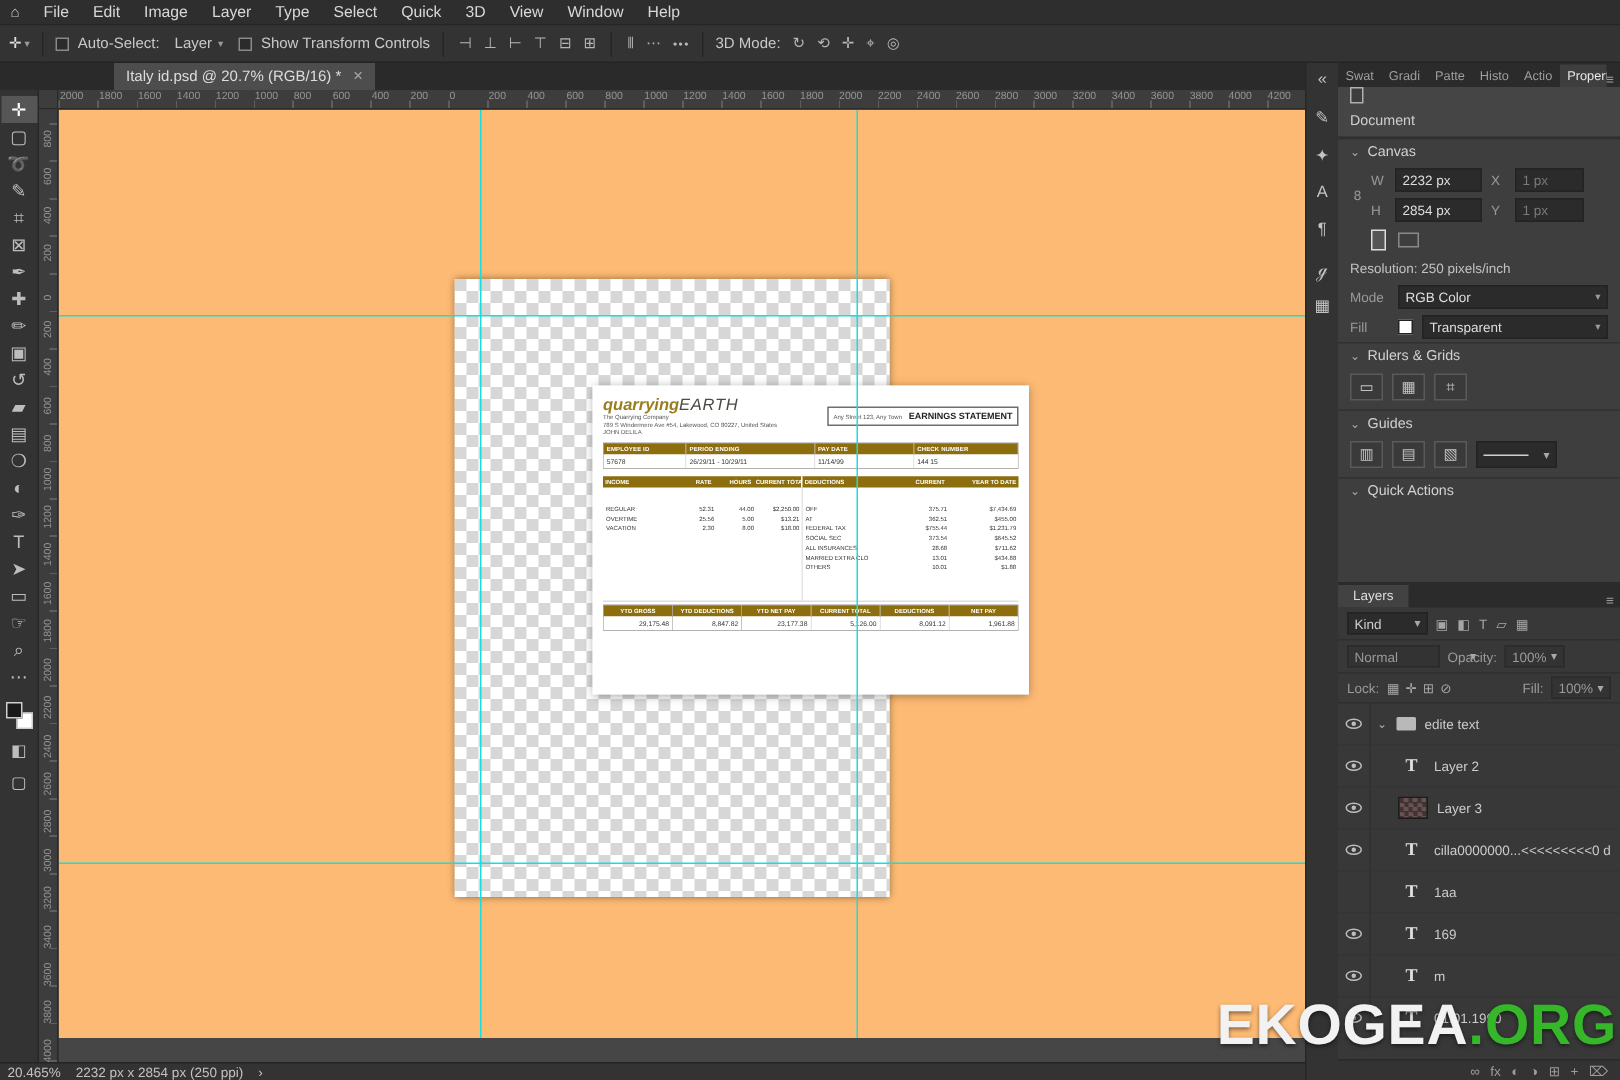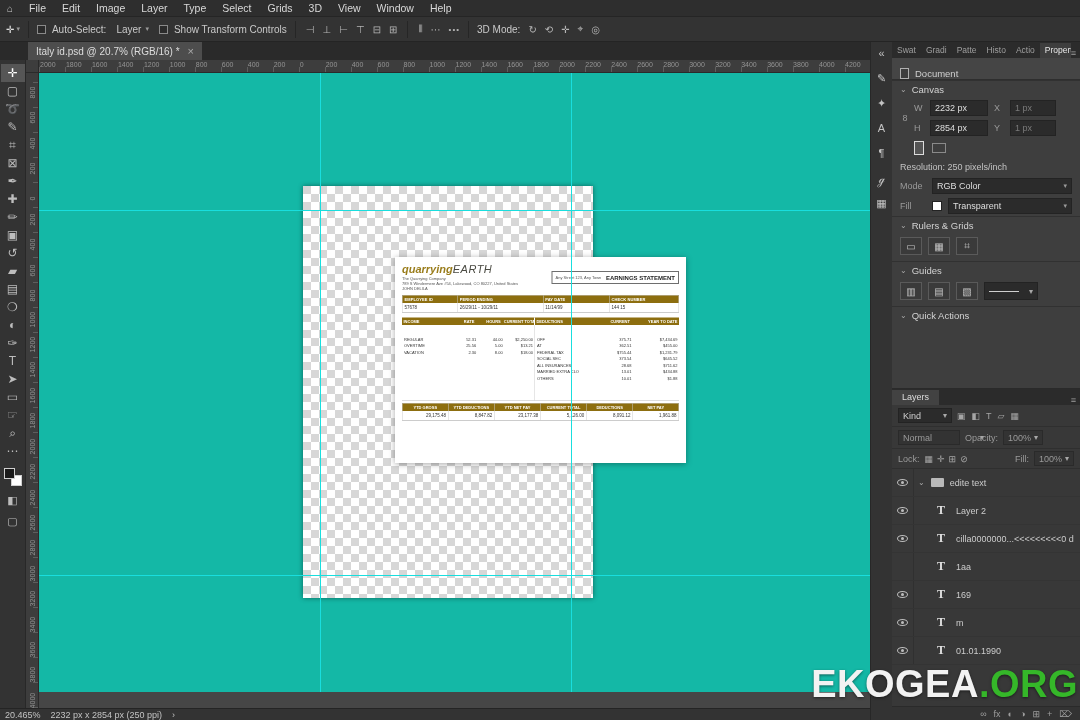--- a/index.html
+++ b/index.html
@@ -17,21 +17,21 @@
   .opt-sep { width:1px; height:17px; background:#262626; margin:0 2px; }
   .opt-toolicon { display:flex; align-items:center; gap:2px; color:#e0e0e0; }
   .opt-caret { font-size:7px; color:#9a9a9a; }
   .checkbox { width:9px; height:9px; border:1px solid #8a8a8a; background:#2b2b2b; display:inline-block; }
   .opt-group { display:flex; align-items:center; gap:4px; }
   .opt-dd { display:flex; align-items:center; gap:4px; padding:1px 4px; }
   .icon-btn { color:#b5b5b5; font-size:10px; padding:1px 2px; }
   .more-dots { letter-spacing:1px; color:#b5b5b5; font-size:8px; }
 
   
-  .tabbar { position:absolute; left:0; top:42px; width:870px; height:18px; background:#2a2a2a; z-index:30; display:flex; align-items:flex-end; }
+  .tabbar { position:absolute; left:0; top:42px; width:870px; height:18px; background:#2a2a2a; z-index:30; display:flex; align-items:flex-end;padding-left:48px; }
   .doc-tab { margin-left:28px; height:18px; background:#4d4d4d; color:#dddddd; font-size:10px; display:flex; align-items:center; gap:8px; padding:0 8px; }
   .doc-tab .close { color:#aaaaaa; font-size:11px; }
 
   
   .toolbar { position:absolute; left:0; top:60px; width:26px; bottom:12px; background:#333333; border-right:1px solid #282828; z-index:30; display:flex; flex-direction:column; align-items:center; padding-top:4px; }
   .tool { width:24px; height:18px; display:flex; align-items:center; justify-content:center; color:#bdbdbd; font-size:12px; cursor:default; }
   .tool[data-selected="true"] { background:#565656; color:#ffffff; }
   .tb-colors { position:relative; width:18px; height:18px; margin-top:8px; }
   .fg-swatch { position:absolute; left:0; top:0; width:11px; height:11px; border:1px solid #cfcfcf; z-index:2; }
   .bg-swatch { position:absolute; right:0; bottom:0; width:11px; height:11px; border:1px solid #cfcfcf; z-index:1; }
@@ -42,21 +42,21 @@
   .ruler-h { position:absolute; left:39px; top:60px; width:831px; height:13px; background:#3d3d3d; border-bottom:1px solid #2a2a2a; z-index:25; overflow:hidden;
     background-image:repeating-linear-gradient(90deg,#5e5e5e 0 1px,transparent 1px 26px); background-size:100% 5px; background-position:0 100%; background-repeat:no-repeat; }
   .ruler-h .nums { display:flex; width:100%; height:100%; }
   .ruler-h .nums span { flex:1; font-size:7px; color:#949494; padding-left:1px; line-height:9px; }
   .ruler-v { position:absolute; left:26px; top:73px; width:13px; bottom:12px; background:#3d3d3d; border-right:1px solid #2a2a2a; z-index:25; overflow:hidden;
     background-image:repeating-linear-gradient(0deg,#5e5e5e 0 1px,transparent 1px 25px); background-size:5px 100%; background-position:100% 0; background-repeat:no-repeat; }
   .ruler-v .nums { display:flex; flex-direction:column; height:100%; }
   .ruler-v .nums span { flex:1; font-size:7px; color:#949494; writing-mode:vertical-rl; transform:rotate(180deg); line-height:9px; margin:0 auto; }
 
   
-  .canvas { position:absolute; left:39px; top:73px; width:831px; bottom:28px; background:#14b8a6; overflow:hidden; z-index:10; }
+  .canvas { position:absolute; left:39px; top:73px; width:831px; bottom:28px; background:#fdba74; overflow:hidden; z-index:10; }
   .doc-checker { position:absolute; left:264px; top:113px; width:290px; height:412px;
     background:conic-gradient(#ffffff 25%, #d7d7d7 0 50%, #ffffff 0 75%, #d7d7d7 0); background-size:16px 16px; box-shadow:0 0 5px rgba(0,0,0,.45); }
   .guide-v { position:absolute; top:0; bottom:0; width:1px; background:#19dede; z-index:20; }
   .guide-h { position:absolute; left:0; right:0; height:1px; background:#19dede; z-index:20; }
 
   
   .paystub { position:absolute; left:356px; top:184px; width:291px; height:206px; background:#ffffff; box-shadow:0 1px 6px rgba(0,0,0,.35); z-index:15; overflow:hidden; }
   .stub-inner { width:582px; height:412px; transform:scale(.5); transform-origin:0 0; background:#ffffff; padding:12px 14px; display:flex; flex-direction:column; color:#333; }
   .stub-head { display:flex; justify-content:space-between; align-items:flex-start; }
   .logo { font-size:22px; font-style:italic; line-height:26px; white-space:nowrap; }
@@ -100,21 +100,21 @@
   .strip-icon { width:20px; height:16px; display:flex; align-items:center; justify-content:center; color:#c3c3c3; font-size:11px; }
 
   
   .right-panels { position:absolute; left:892px; top:42px; width:188px; bottom:0; background:#0f172a; z-index:30; }
   .panel-tabs { height:16px; background:#2b2b2b; display:flex; align-items:flex-end; overflow:hidden; }
   .ptab { font-size:8.5px; color:#9f9f9f; padding:2px 5px; height:15px; white-space:nowrap; overflow:hidden; }
   .ptab.active { background:#3e3e3e; color:#e8e8e8; }
   .ptab-menu { margin-left:auto; color:#9f9f9f; font-size:9px; padding-right:4px; }
 
   .props { position:absolute; left:0; top:16px; width:188px; height:330px; overflow:hidden; background:#3e3e3e; font-size:9.5px; }
-  .doc-row { display:flex; align-items:flex-end; gap:6px; height:22px; background:#454545; padding:0 8px; color:#cfcfcf; border-bottom:1px solid #2e2e2e; }
+  .doc-row { display:flex; align-items:flex-start; gap:6px; height:34px; background:#454545; padding:0 8px; color:#cfcfcf; border-bottom:1px solid #2e2e2e;flex-direction:column; }
   .doc-icon { width:9px; height:11px; border:1px solid #b0b0b0; background:#3e3e3e; }
   .psection { display:flex; align-items:center; gap:5px; height:18px; padding:0 8px; color:#d2d2d2; border-top:1px solid #313131; font-size:9.5px; }
   .chev { color:#a8a8a8; font-size:8px; }
   .wh-wrap { display:flex; gap:4px; padding:2px 8px; }
   .link-col { width:10px; display:flex; align-items:center; justify-content:center; color:#9a9a9a; font-size:9px; }
   .wh-grid { flex:1; display:grid; grid-template-columns:10px 58px 10px 46px; gap:4px 6px; align-items:center; }
   .flabel { color:#9a9a9a; font-size:9px; }
   .pfield { background:#2b2b2b; border:1px solid #232323; color:#dedede; height:16px; font-size:9px; padding:0 4px; display:flex; align-items:center; white-space:nowrap; overflow:hidden; }
   .pfield.dim { color:#7a7a7a; }
   .orient-row { display:flex; gap:8px; padding:3px 8px 5px 22px; align-items:center; }
@@ -176,21 +176,21 @@
   <div class="menubar">
     <span class="home">⌂</span>
     <div class="menu-items">
 
     <span class="menu-item">File</span>
         <span class="menu-item">Edit</span>
         <span class="menu-item">Image</span>
         <span class="menu-item">Layer</span>
         <span class="menu-item">Type</span>
         <span class="menu-item">Select</span>
-        <span class="menu-item">Grids</span>
+        <span class="menu-item">Quick</span>
         <span class="menu-item">3D</span>
         <span class="menu-item">View</span>
         <span class="menu-item">Window</span>
         <span class="menu-item">Help</span>
       </div>
   </div>
 
   <div class="optionsbar">
     <span class="opt-toolicon">
       <span>✛</span>
@@ -790,20 +790,30 @@
               <span class="eye"></span>
             </span>
             <span class="layer-content">
 
               <span class="thumb-t">T</span>
 
               <span>Layer 2</span>
             </span>
           </div>
 
+          <div class="layer-row" data-kind="image" data-eye="on">
+            <span class="eye-cell">
+              <span class="eye"></span>
+            </span>
+            <span class="layer-content">
+
+              <span class="thumb-img"></span>
+              <span>Layer 3</span>
+            </span>
+          </div>
 
           <div class="layer-row" data-kind="text" data-eye="on">
             <span class="eye-cell">
               <span class="eye"></span>
             </span>
             <span class="layer-content">
 
               <span class="thumb-t">T</span>
 
               <span>cilla0000000...&lt;&lt;&lt;&lt;&lt;&lt;&lt;&lt;&lt;0 d</span>

